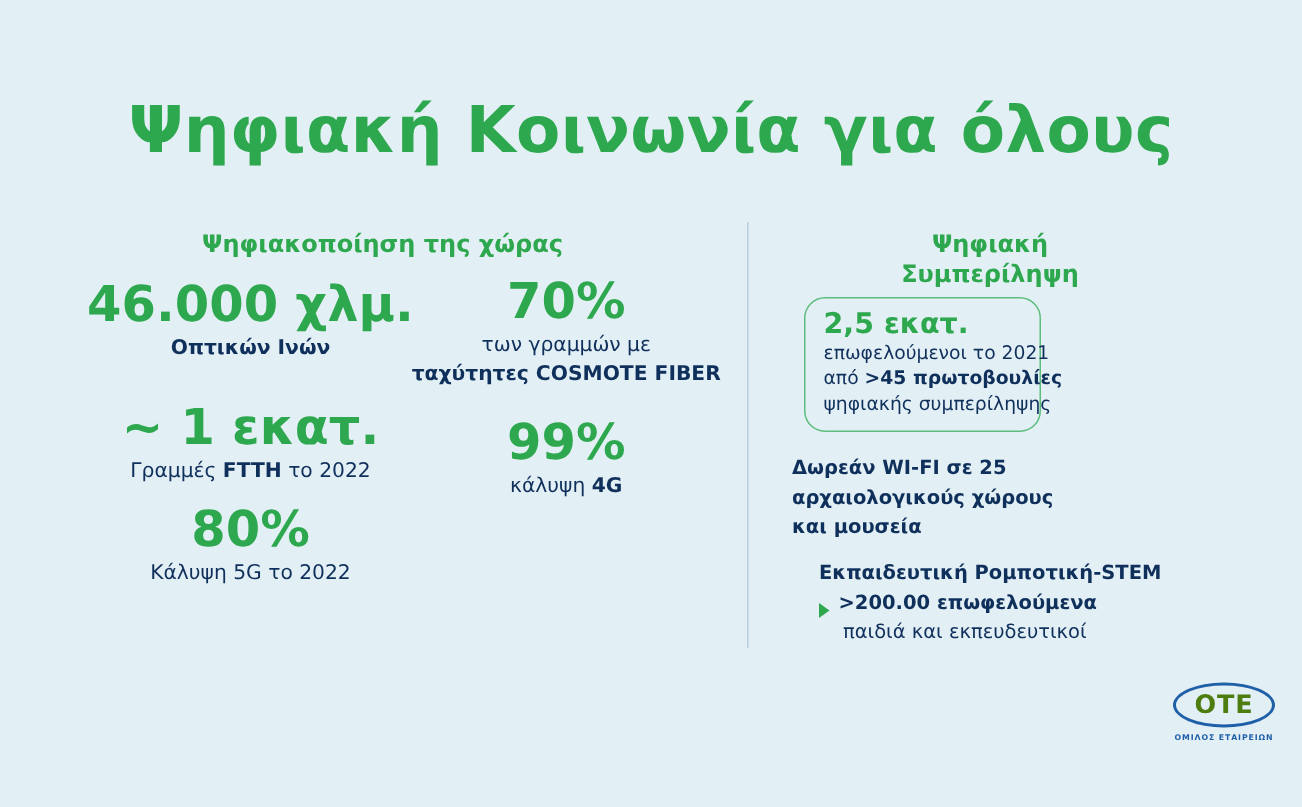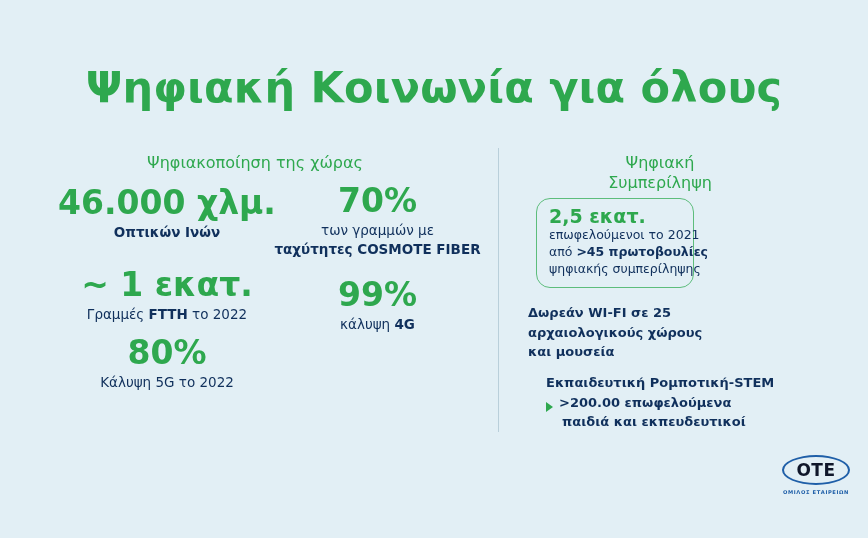--- a/index.html
+++ b/index.html
@@ -57,21 +57,21 @@
     left: 498px;
     top: 148px;
     width: 1px;
     height: 284px;
     background: #b9cfda;
   }
 
   
   .section-heading {
     font-size: 16px;
-    font-weight: normal;
+    font-weight: bold;
     color: #2ea84e;
     text-align: center;
     line-height: 1.28;
   }
   .heading-left {
     position: absolute;
     left: 0;
     top: 8px;
     width: 450px;
   }
@@ -150,21 +150,21 @@
     position: absolute;
     color: #10305c;
     font-size: 13px;
     font-weight: bold;
     line-height: 1.5;
   }
   .rblock .ln { display: block; white-space: nowrap; }
   .block-wifi { left: 18px; top: 158px; }
   .block-stem { left: 36px; top: 228px; }
   .block-stem .ln.sub {
-    font-weight: bold;
+    font-weight: normal;
     padding-left: 16px;
   }
   .block-stem .row-bullet {
     display: flex;
     align-items: flex-end;
     gap: 6px;
     white-space: nowrap;
   }
   .tri {
     width: 0;
@@ -191,21 +191,21 @@
     border: 2px solid #1f5fa8;
     border-radius: 50%;
     box-sizing: border-box;
     display: flex;
     align-items: center;
     justify-content: center;
   }
   .logo .oval span {
     font-size: 17px;
     font-weight: bold;
-    color: #0f172a;
+    color: #4d7c0f;
     letter-spacing: 0.5px;
     line-height: 1;
   }
   .logo .tag {
     margin-top: 4px;
     font-size: 5.2px;
     letter-spacing: 0.6px;
     color: #1f5fa8;
     font-weight: bold;
     white-space: nowrap;

